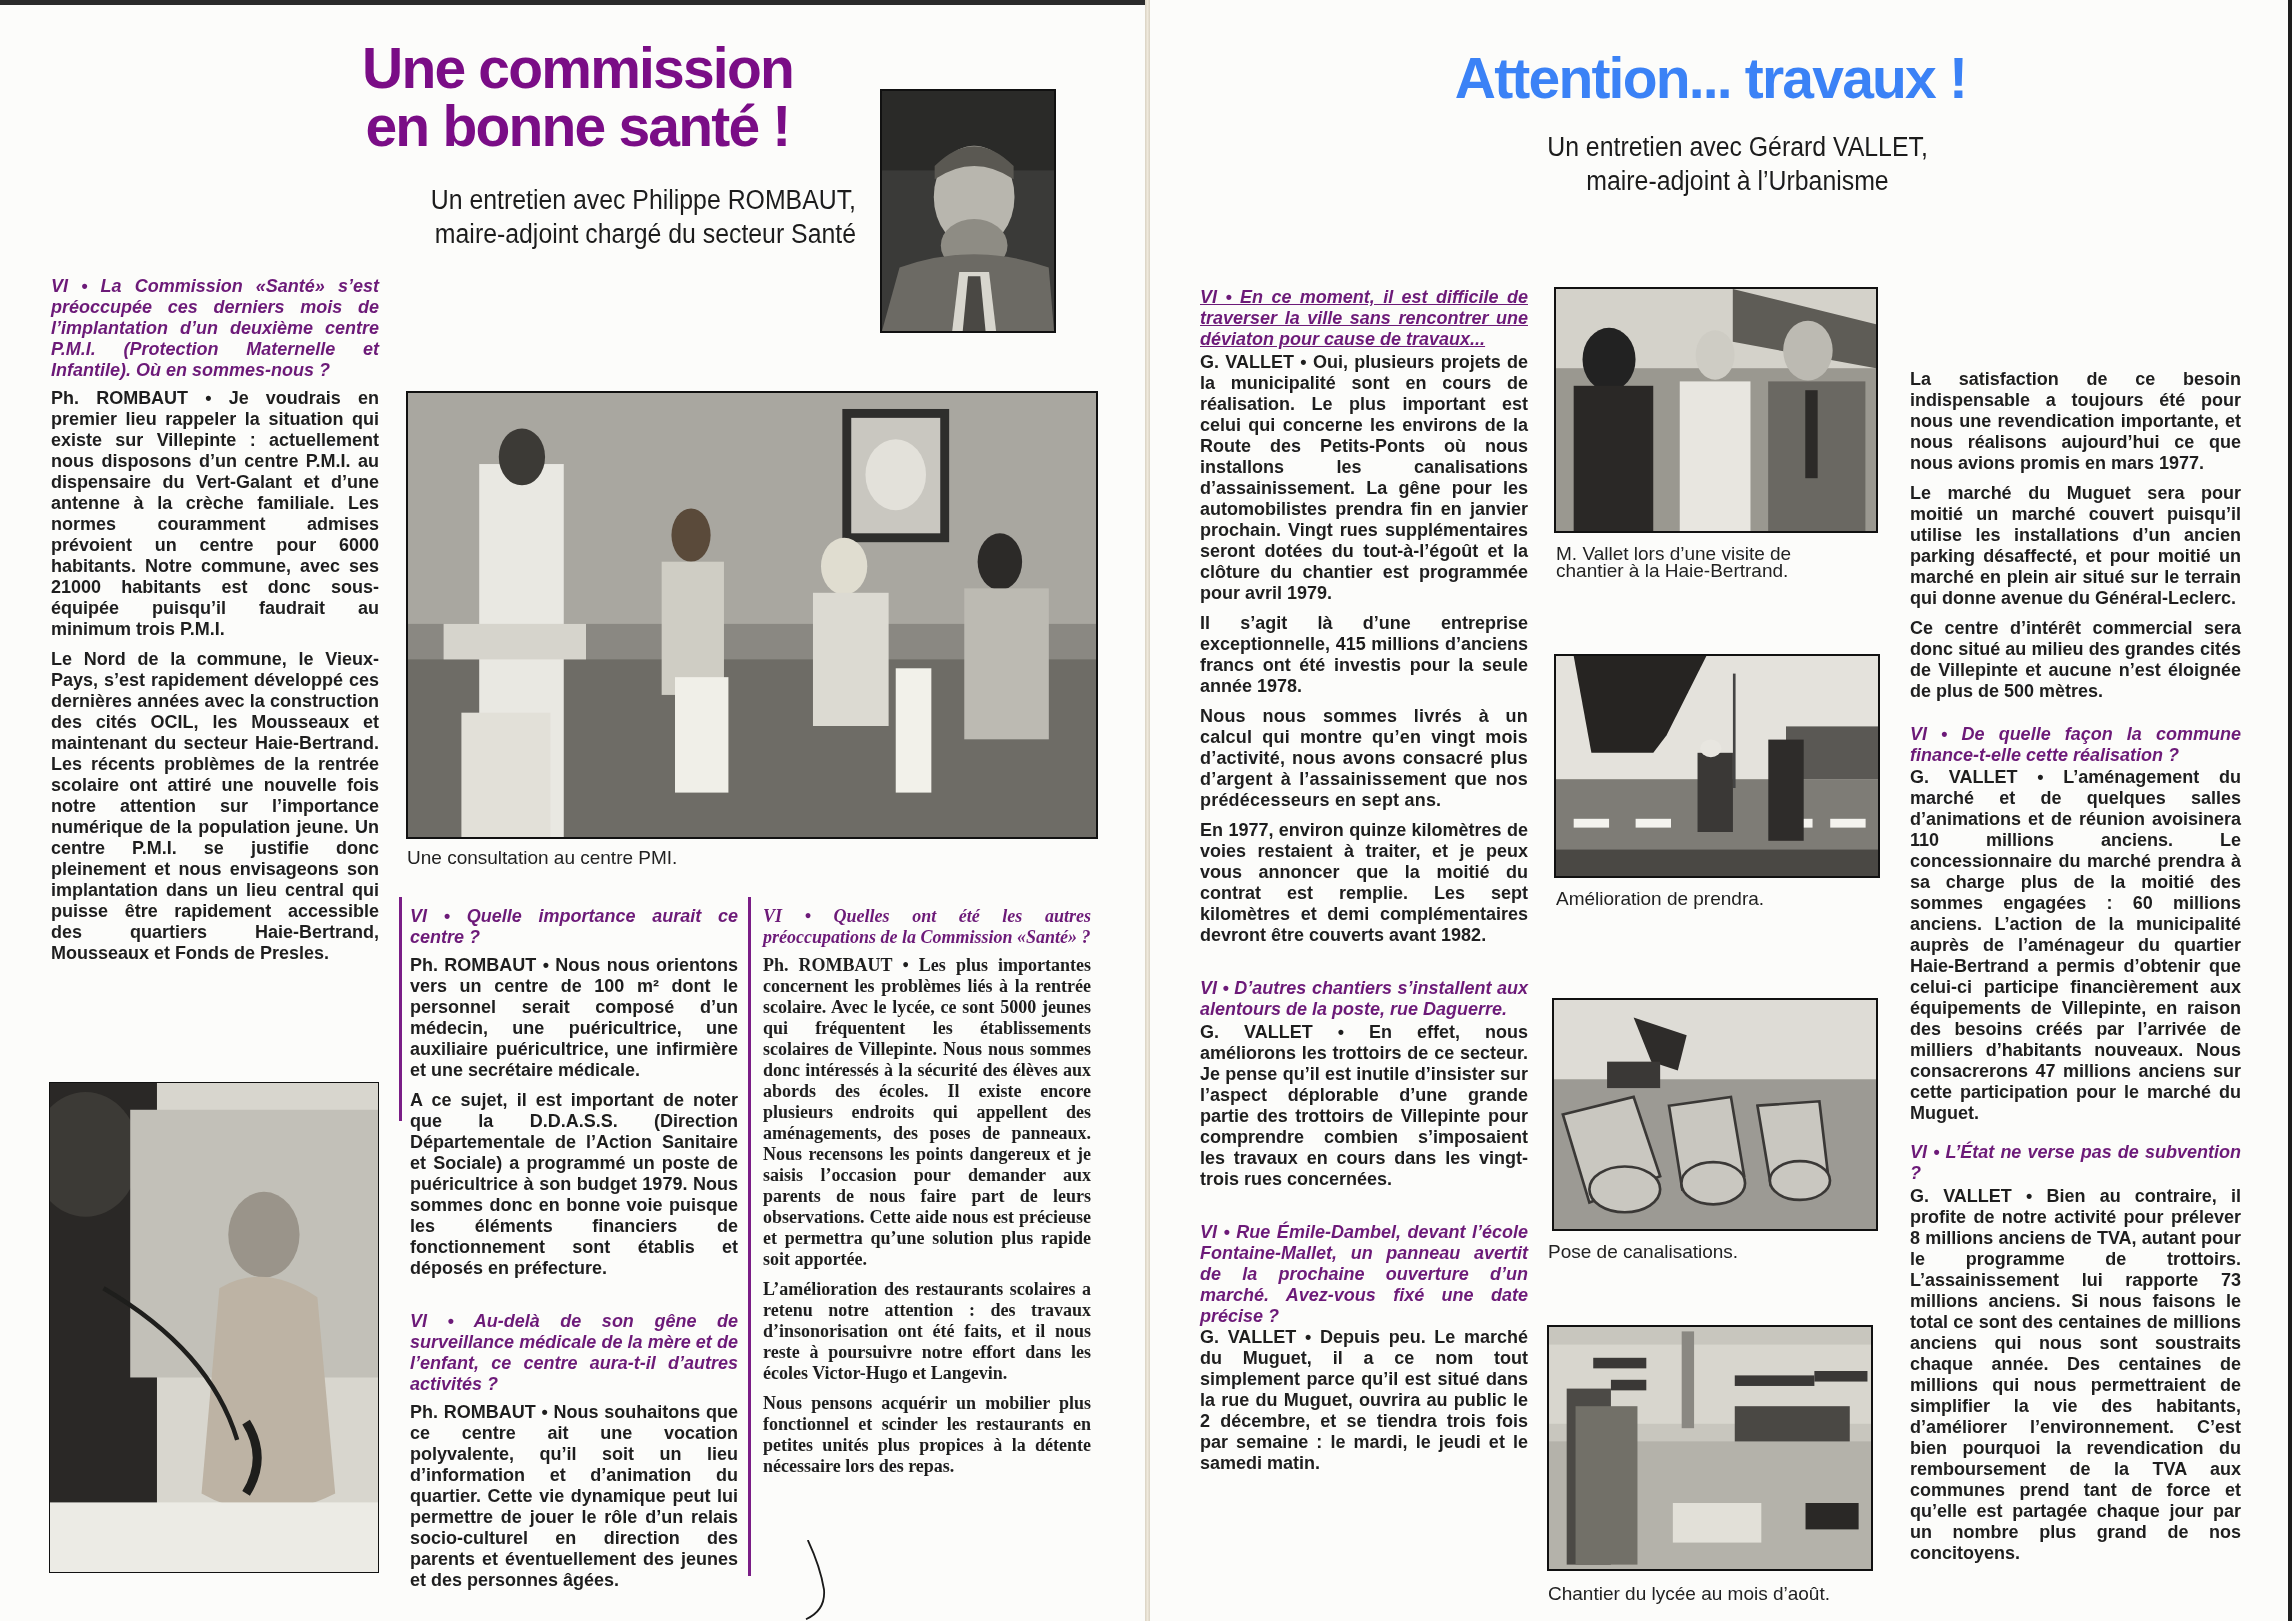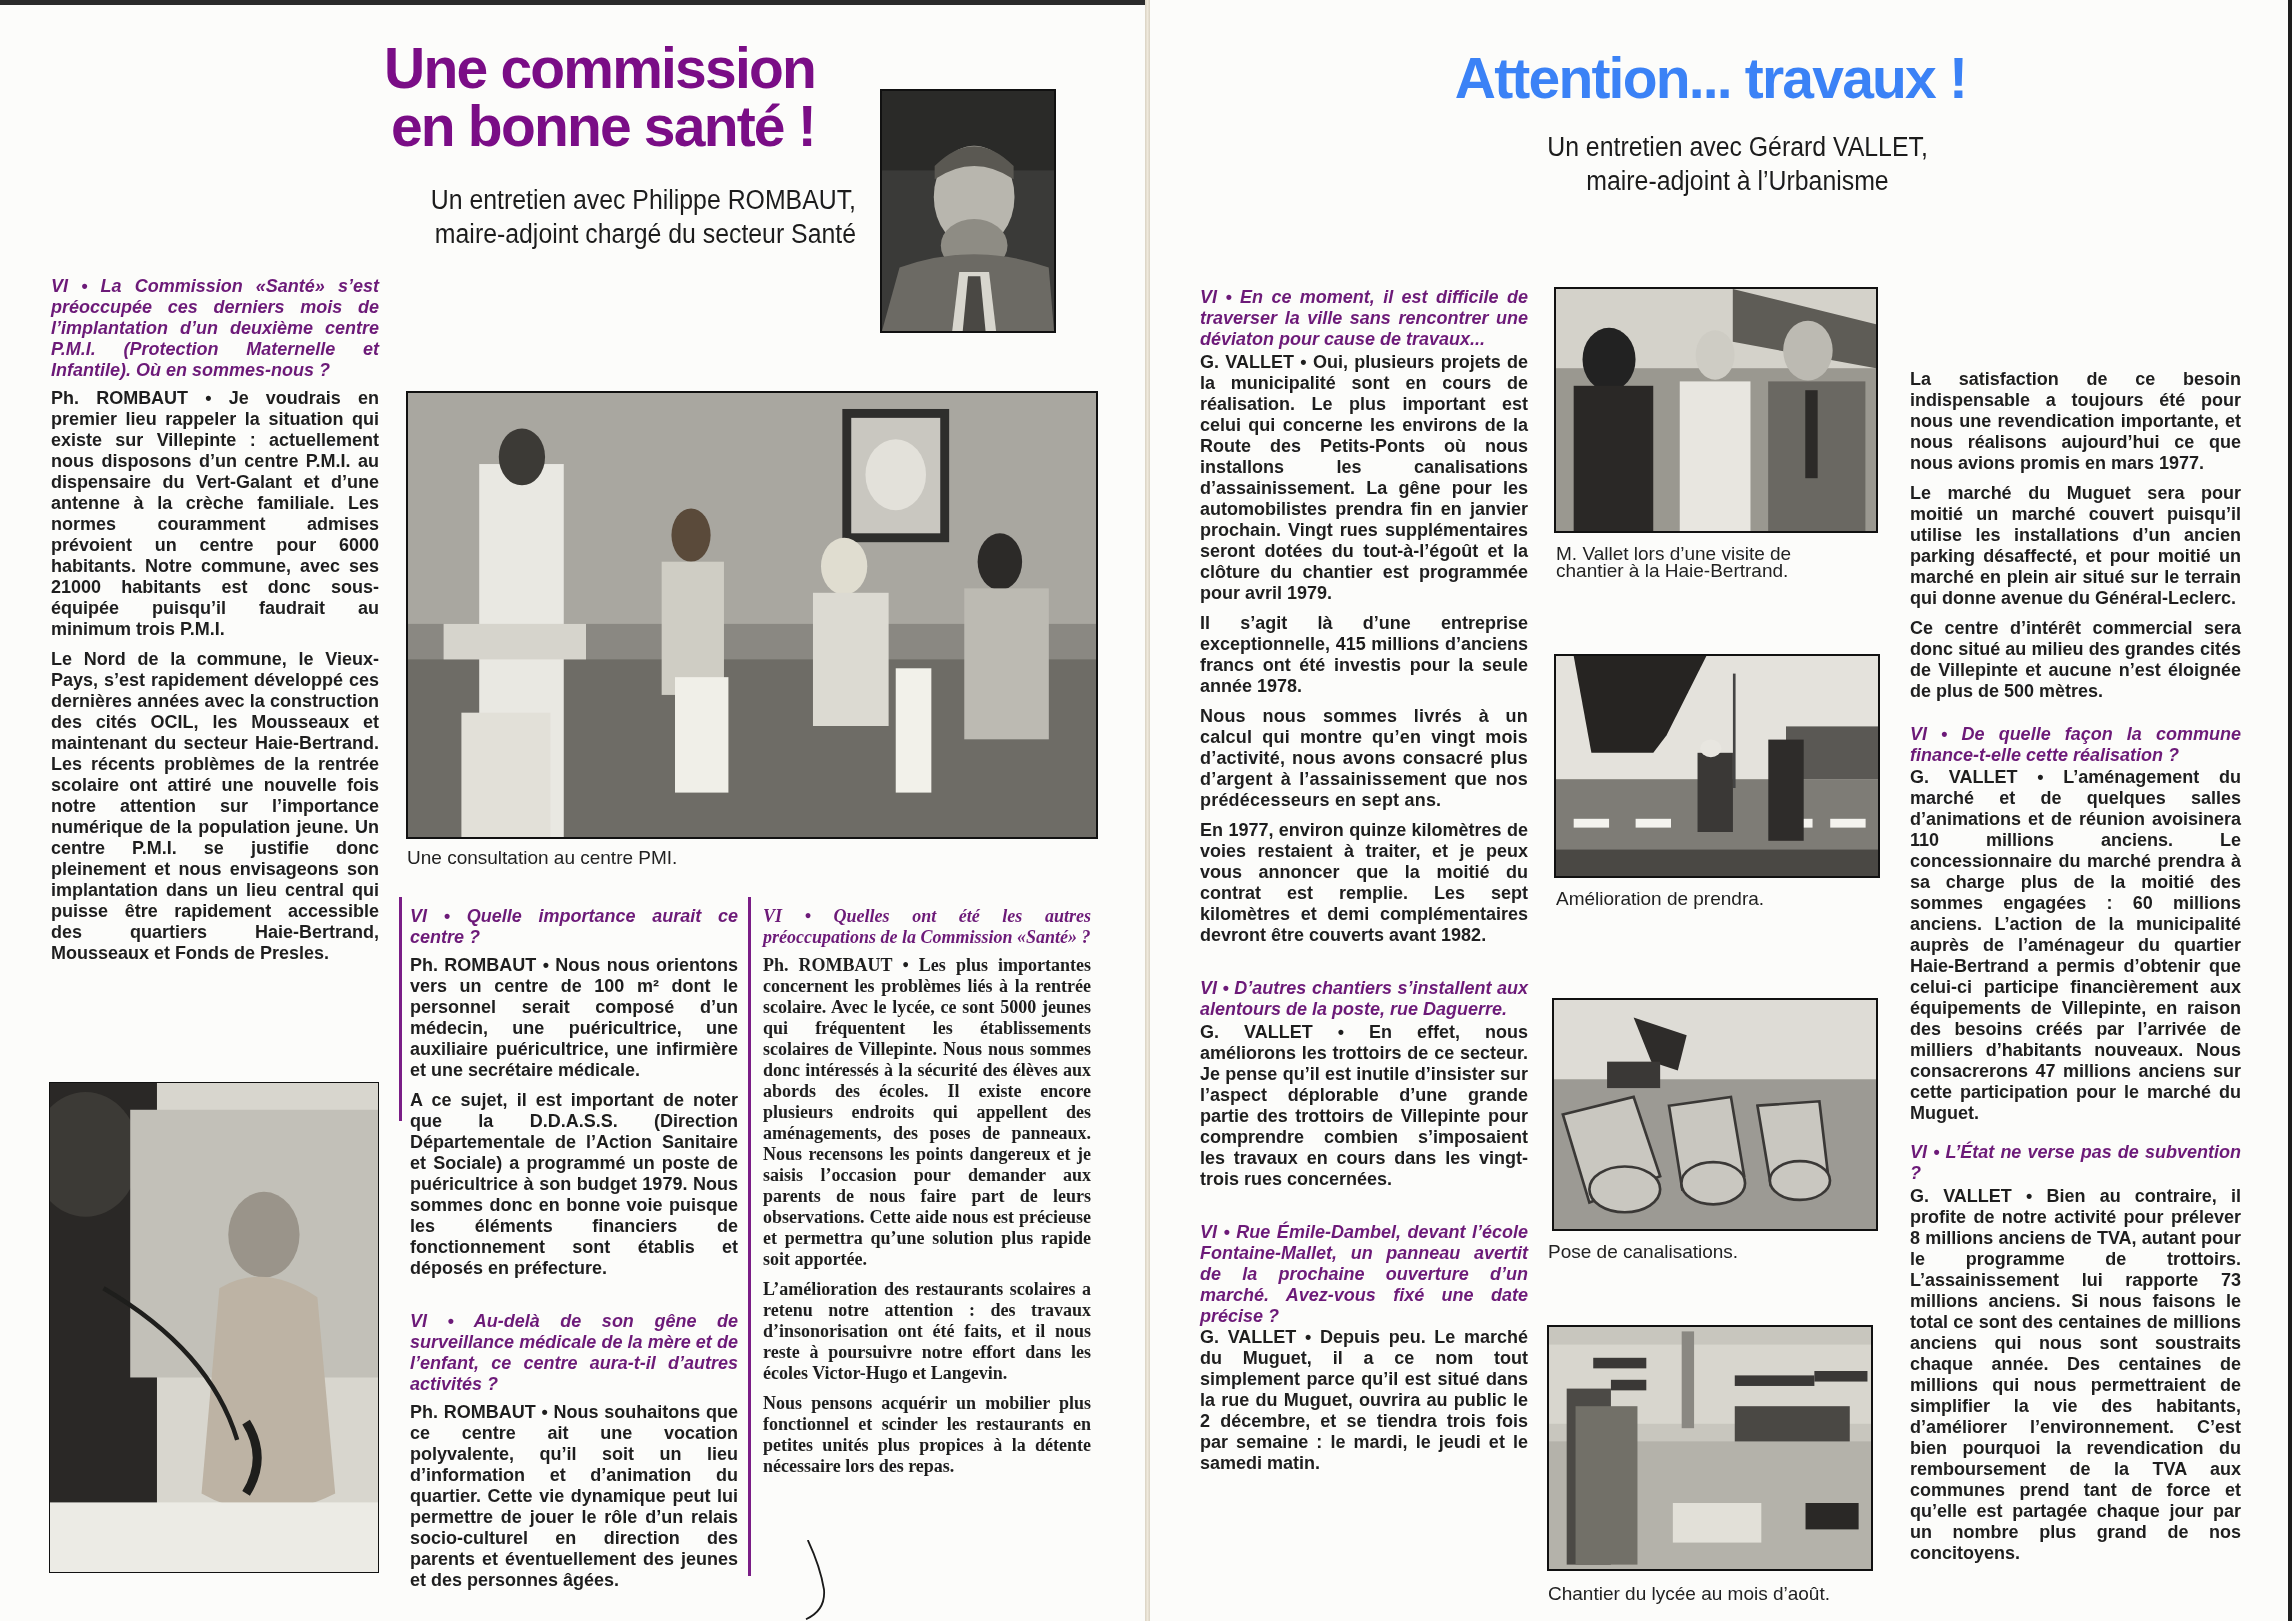--- a/index.html
+++ b/index.html
@@ -9,21 +9,21 @@
     font-family:"Liberation Sans", sans-serif;
     color:#1b1b1b;
   }
   .page { position:absolute; top:0; height:1621px; background:#fcfcfa; }
   .page-left { left:0; width:1148px; border-top:5.4px solid #2b2b2b; box-sizing:border-box; }
   .page-right { left:1148px; width:1145px; border-right:5.4px solid #1e1e1e; box-sizing:border-box; }
   .gutter { position:absolute; left:1145px; top:0; width:4.5px; height:1621px;
     background:linear-gradient(to right,#d9d2c2,#efe9dc,#d9d2c2); }
 
   .title { position:absolute; font-weight:bold; letter-spacing:-1.8px; line-height:1.02; margin:0; }
-  .title-left { left:340px; top:39px; width:475px; text-align:right; font-size:57px; color:#7a0d86; }
+  .title-left { left:340px; top:39px; width:475px; text-align:center; font-size:57px; color:#7a0d86; }
   .title-right { left:1397px; top:49px; width:627px; text-align:center; font-size:57px; color:#3b82f6; }
 
   .subtitle { position:absolute; font-size:27px; line-height:1.25; margin:0; font-weight:normal; color:#1c1c1c;
     transform:scaleX(0.92); transform-origin:left top; }
   .subtitle-left { left:337px; top:184px; width:519px; text-align:right; transform-origin:right top; }
   .subtitle-right { left:1469px; top:131px; width:537px; text-align:center; transform-origin:center top; }
 
   .col { position:absolute; font-size:18px; line-height:21px; text-align:justify; }
   .col p { margin:0 0 9px 0; font-weight:bold; color:#1e1e1e; }
   .col p.q { font-style:italic; color:#6c1a78; margin-bottom:7.2px; }
@@ -132,21 +132,21 @@
   <path d="M22 0 Q36 30 40 55 Q42 78 20 88" stroke="#1a1a1a" stroke-width="2" fill="none"></path>
 </svg>
 
 <h1 class="title title-right">Attention... travaux !</h1>
 <h2 class="subtitle subtitle-right">
   <span>Un entretien avec Gérard VALLET,</span><br>
   <span>maire-adjoint à l’Urbanisme</span>
 </h2>
 
 <div class="col" style="left:1200px;top:287px;width:328px;">
-  <p class="q" style="margin-bottom:1.8px;">VI • En ce moment, il est difficile de traverser la ville sans rencontrer une déviaton pour cause de travaux...</p>
+  <p class="q" style="margin-bottom:1.8px;text-decoration:underline;">VI • En ce moment, il est difficile de traverser la ville sans rencontrer une déviaton pour cause de travaux...</p>
   <p>G. VALLET • Oui, plusieurs projets de la municipalité sont en cours de réalisation. Le plus important est celui qui concerne les environs de la Route des Petits-Ponts où nous installons les canalisations d’assainissement. La gêne pour les automobilistes prendra fin en janvier prochain. Vingt rues supplémentaires seront dotées du tout-à-l’égoût et la clôture du chantier est programmée pour avril 1979.</p>
   <p>Il s’agit là d’une entreprise exceptionnelle, 415 millions d’anciens francs ont été investis pour la seule année 1978.</p>
   <p class="heavy">Nous nous sommes livrés à un calcul qui montre qu’en vingt mois d’activité, nous avons consacré plus d’argent à l’assainissement que nos prédécesseurs en sept ans.</p>
   <p>En 1977, environ quinze kilomètres de voies restaient à traiter, et je peux vous annoncer que la moitié du contrat est remplie. Les sept kilomètres et demi complémentaires devront être couverts avant 1982.</p>
   <div class="gap"></div>
   <p class="q" style="margin-bottom:1.8px;">VI • D’autres chantiers s’installent aux alentours de la poste, rue Daguerre.</p>
   <p>G. VALLET • En effet, nous améliorons les trottoirs de ce secteur. Je pense qu’il est inutile d’insister sur l’aspect déplorable d’une grande partie des trottoirs de Villepinte pour comprendre combien s’imposaient les travaux en cours dans les vingt-trois rues concernées.</p>
   <div class="gap"></div>
   <p class="q" style="margin-bottom:0;">VI • Rue Émile-Dambel, devant l’école Fontaine-Mallet, un panneau avertit de la prochaine ouverture d’un marché. Avez-vous fixé une date précise ?</p>
   <p>G. VALLET • Depuis peu. Le marché du Muguet, il a ce nom tout simplement parce qu’il est situé dans la rue du Muguet, ouvrira au public le 2 décembre, et se tiendra trois fois par semaine : le mardi, le jeudi et le samedi matin.</p>

